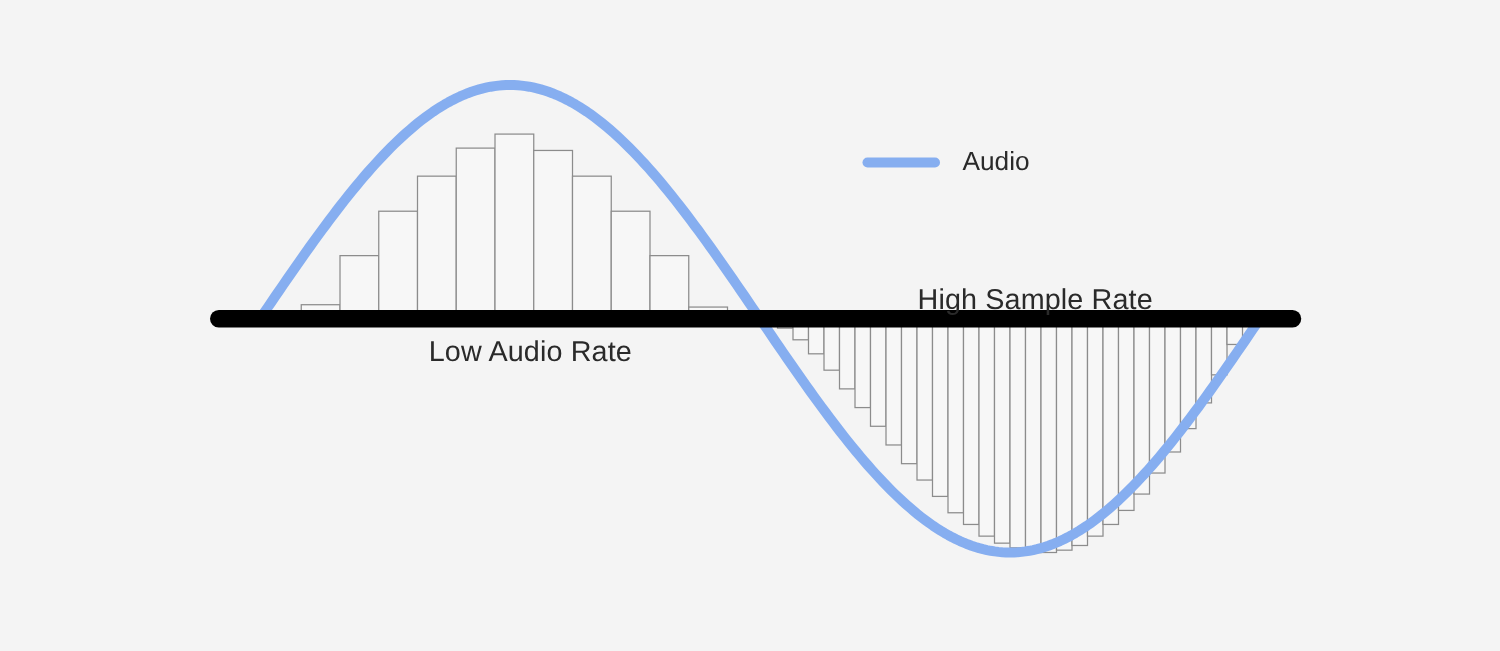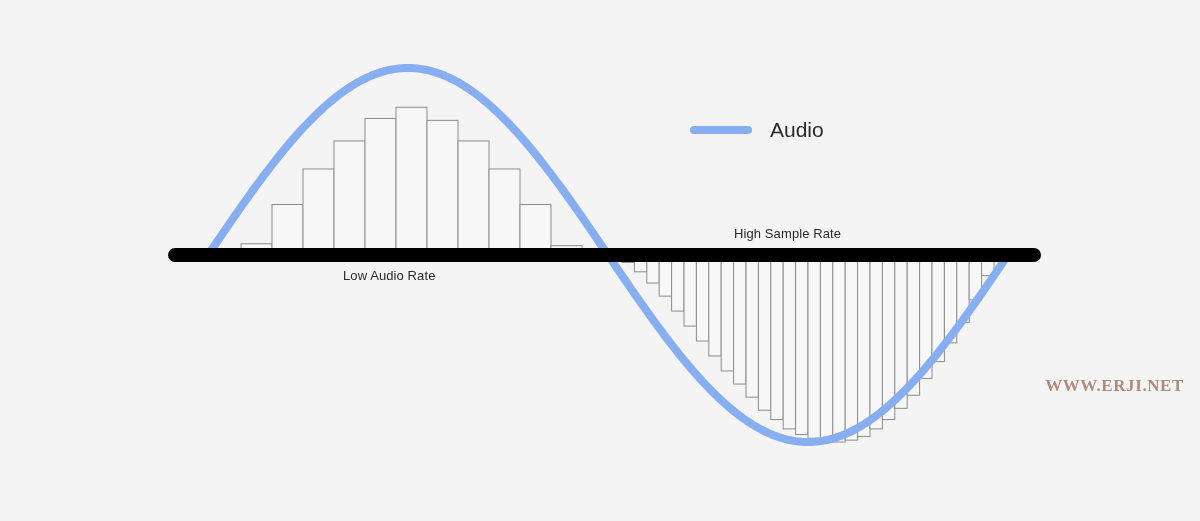--- a/index.html
+++ b/index.html
@@ -23,21 +23,21 @@
     position: absolute;
     left: 0;
     top: 0;
     width: 1200px;
     height: 521px;
     display: block;
   }
   .label {
     position: absolute;
     color: #2a2a2a;
-    font-size: 13px;
+    font-size: 23px;
     font-family: "Liberation Sans", sans-serif;
     white-space: nowrap;
     letter-spacing: 0.1px;
   }
   #label-low {
     left: 343px;
     top: 268px;
   }
   #label-high {
     left: 734px;
@@ -129,15 +129,14 @@
   </svg>
 
   <div id="legend">
     <span id="legend-swatch"></span>
     <span id="legend-label">Audio</span>
   </div>
 
   <div class="label" id="label-low">Low Audio Rate</div>
   <div class="label" id="label-high">High Sample Rate</div>
 
-  <div id="watermark">WWW.ERJI.NET</div>
 
 </div>
 
 </body></html>

